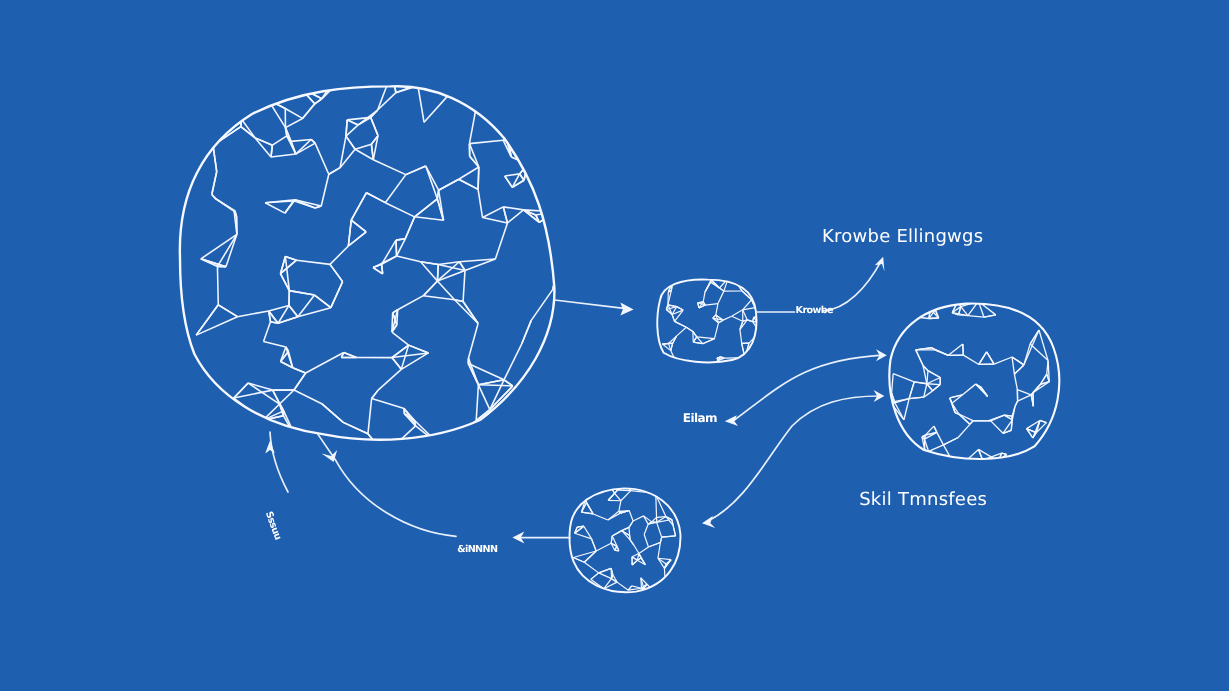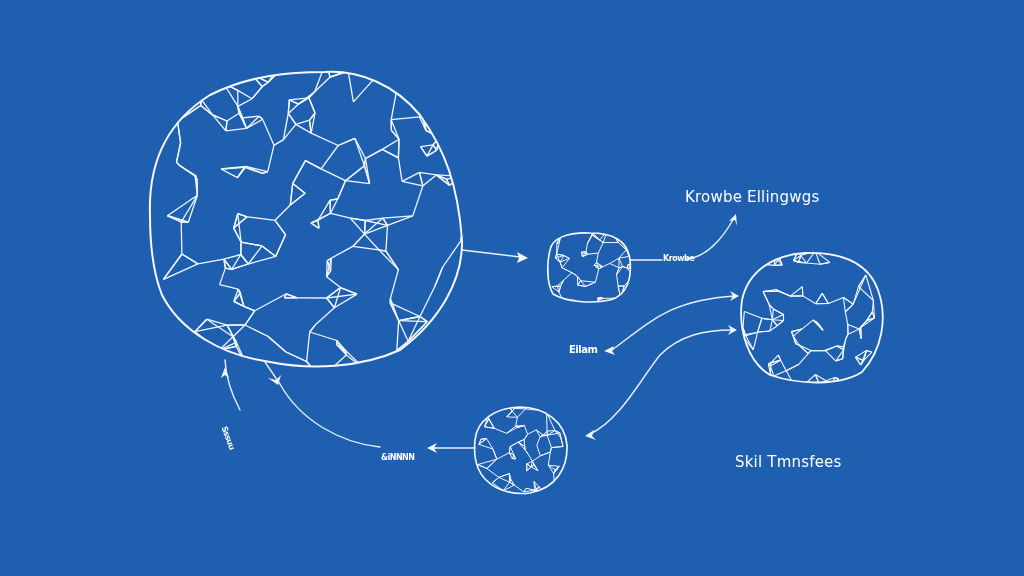--- a/index.html
+++ b/index.html
@@ -1109,17 +1109,17 @@
     <polygon class="arrowhead" points="278,385 268,378 276,380 281,375"></polygon>
   </g>
 
   <g>
     <path class="edge" d="M240,410 C232,395 226,380 225,360"></path>
     <polygon class="arrowhead" points="225,367 221,378 225,375 229,378"></polygon>
   </g>
 </svg>
 
 <div class="label big-label" style="left:685px; top:188px;">Krowbe Ellingwgs</div>
-<div class="label big-label" style="left:735px; top:407px;margin-top:46px;">Skil Tmnsfees</div>
+<div class="label big-label" style="left:716px; top:407px;">Skil Tmnsfees</div>
 <div class="label tiny-label" style="left:663px; top:254px;">Krowbe</div>
 <div class="label tiny-label" style="left:569px; top:344px; font-size:10px;">Eilam</div>
 <div class="label tiny-label" style="left:381px; top:453px;">&amp;iNNNN</div>
 <div class="label tiny-label" style="left:228px; top:425px; transform: rotate(70deg); transform-origin: left top;">Sssuu</div>
 
 </body></html>

